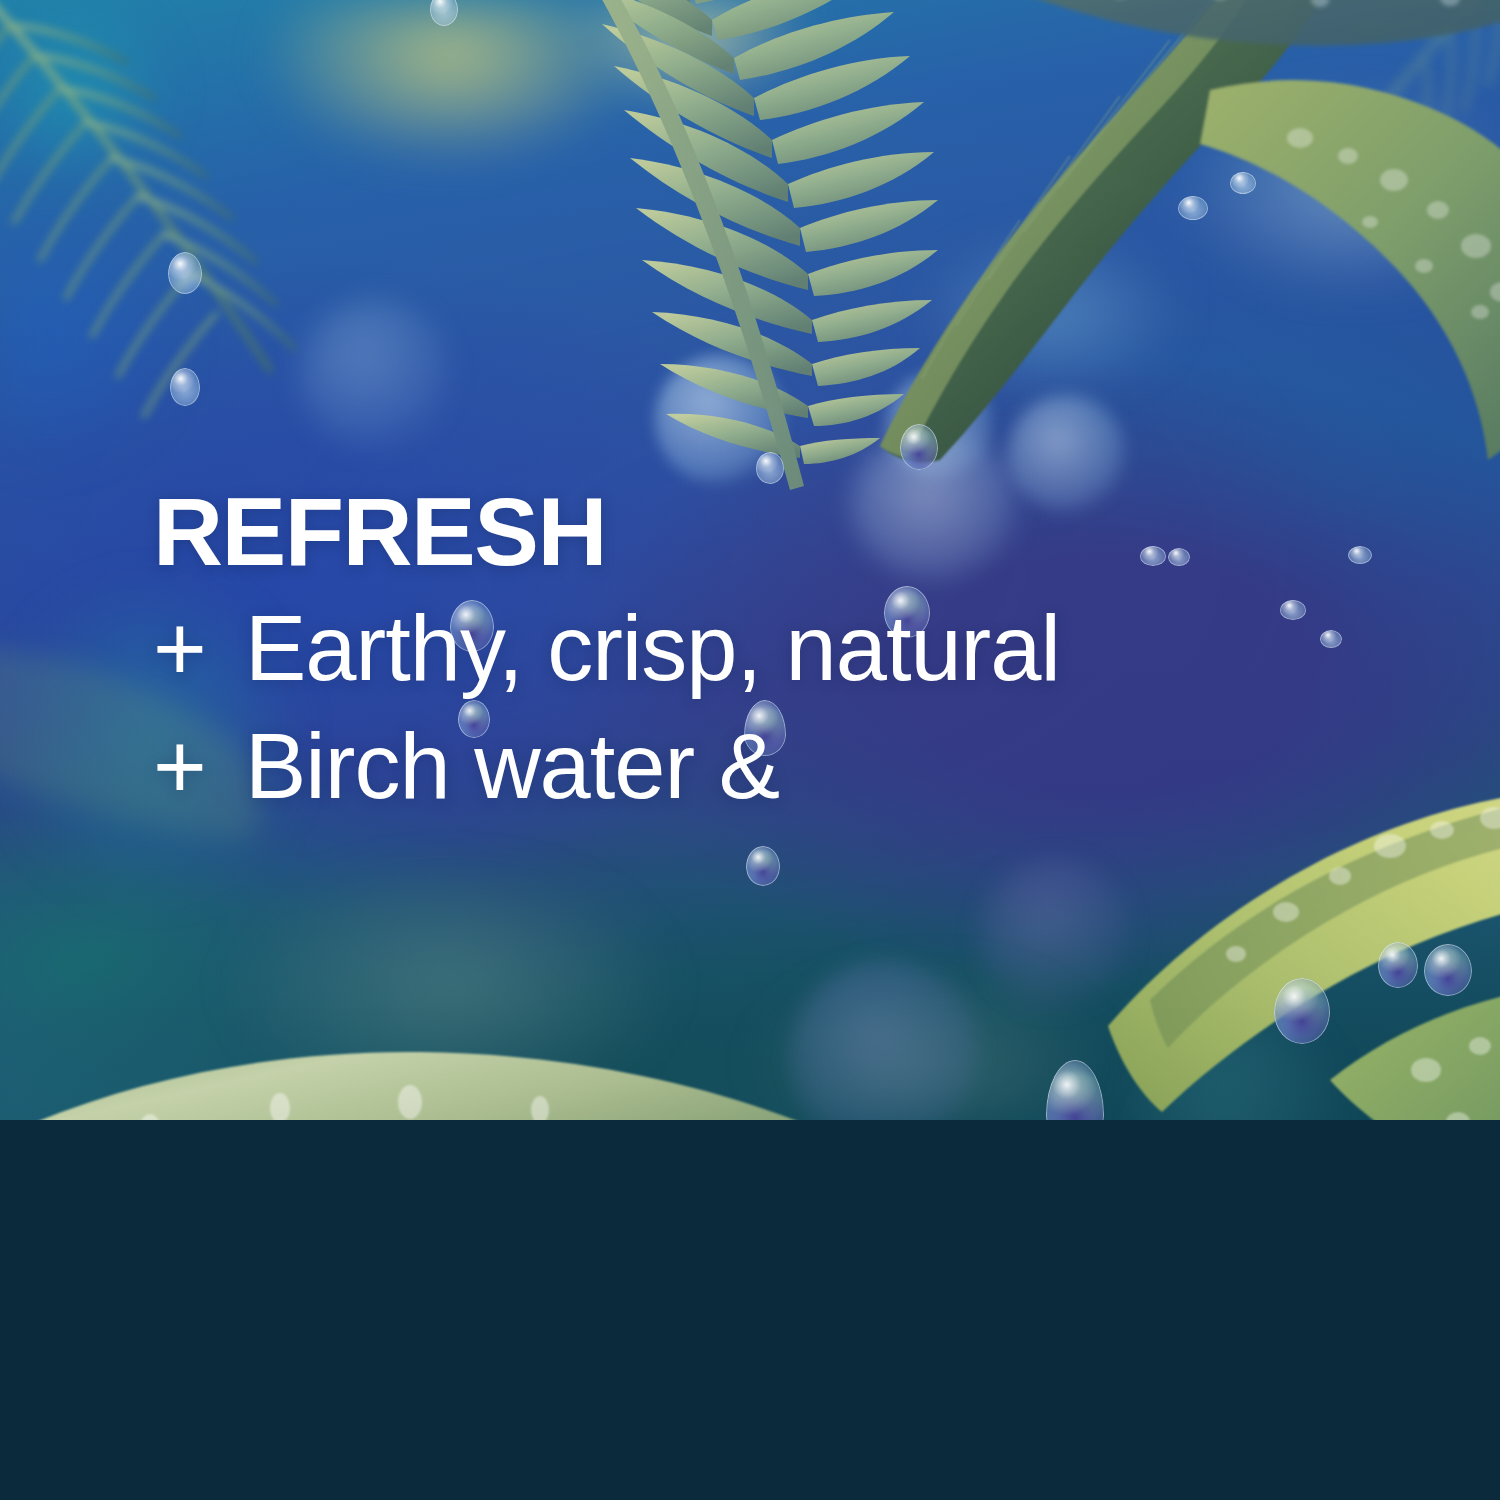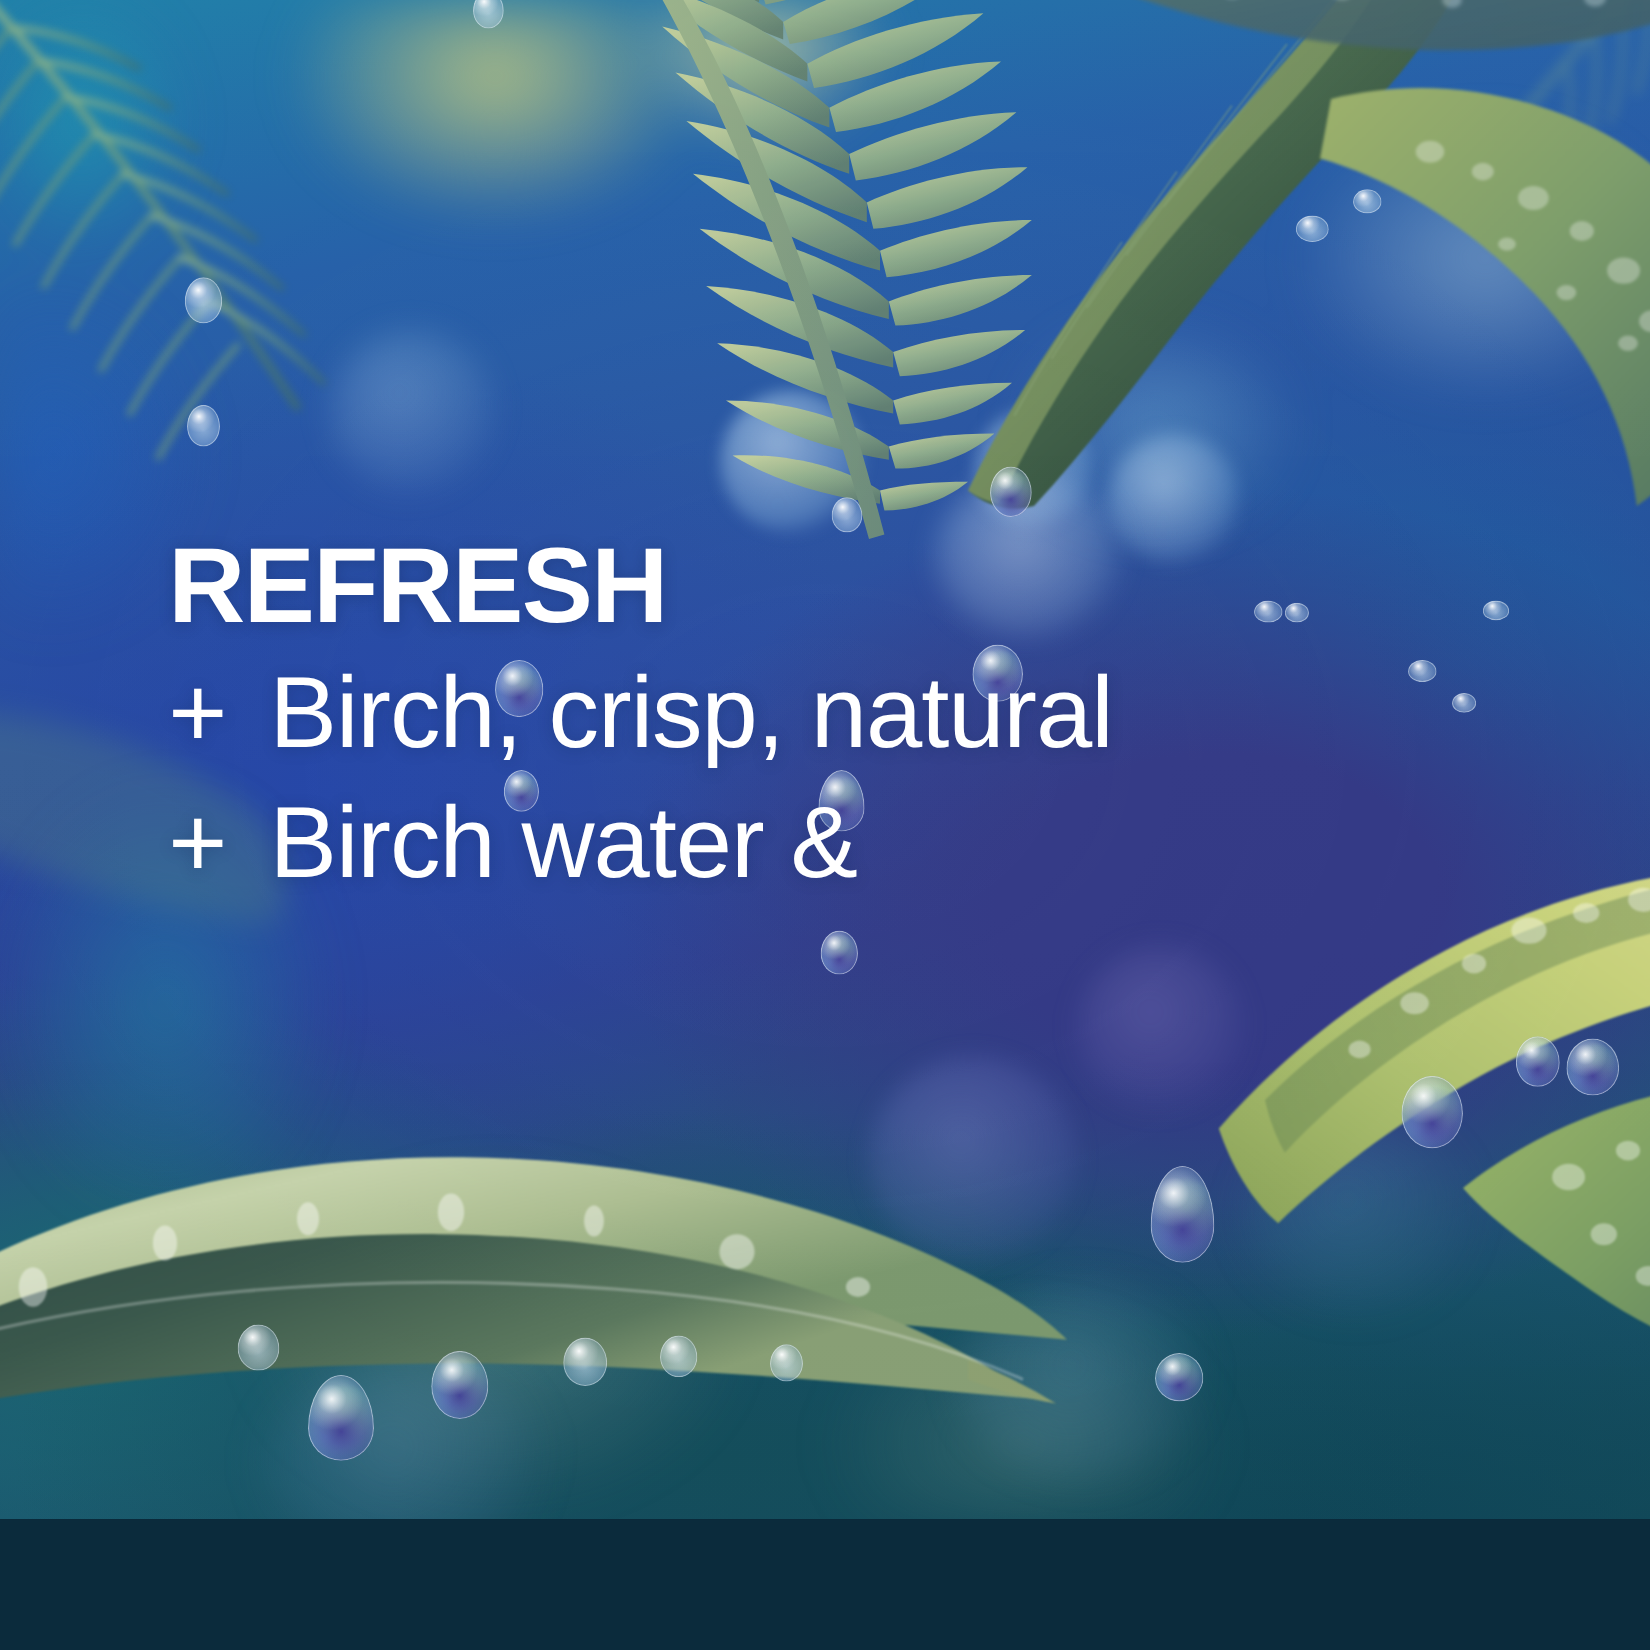--- a/index.html
+++ b/index.html
@@ -8,21 +8,21 @@
     padding: 0;
     background: #0b2b3c;
   }
   body {
     font-family: "Liberation Sans", sans-serif;
   }
 
   #banner {
     position: relative;
     width: 1500px;
-    height: 1381px;
+    height: 1120px;
     overflow: hidden;
     background: #1d4f7e;
     text-decoration: underline;
   }
 
   
   .layer {
     position: absolute;
     inset: 0;
     pointer-events: none;
@@ -536,21 +536,21 @@
   </div>
 
   <div class="layer" id="grade"></div>
 
   <div id="copy-block">
     <h1 id="headline">REFRESH</h1>
 
     <ul class="bullet-list">
       <li class="bullet">
         <span class="mark">+</span>
-        <span class="txt">Birch, crisp, natural</span>
+        <span class="txt">Earthy, crisp, natural</span>
       </li>
       <li class="bullet">
         <span class="mark">+</span>
         <span class="txt">Birch water &amp;</span>
       </li>
     </ul>
   </div>
 
 </div>
 

